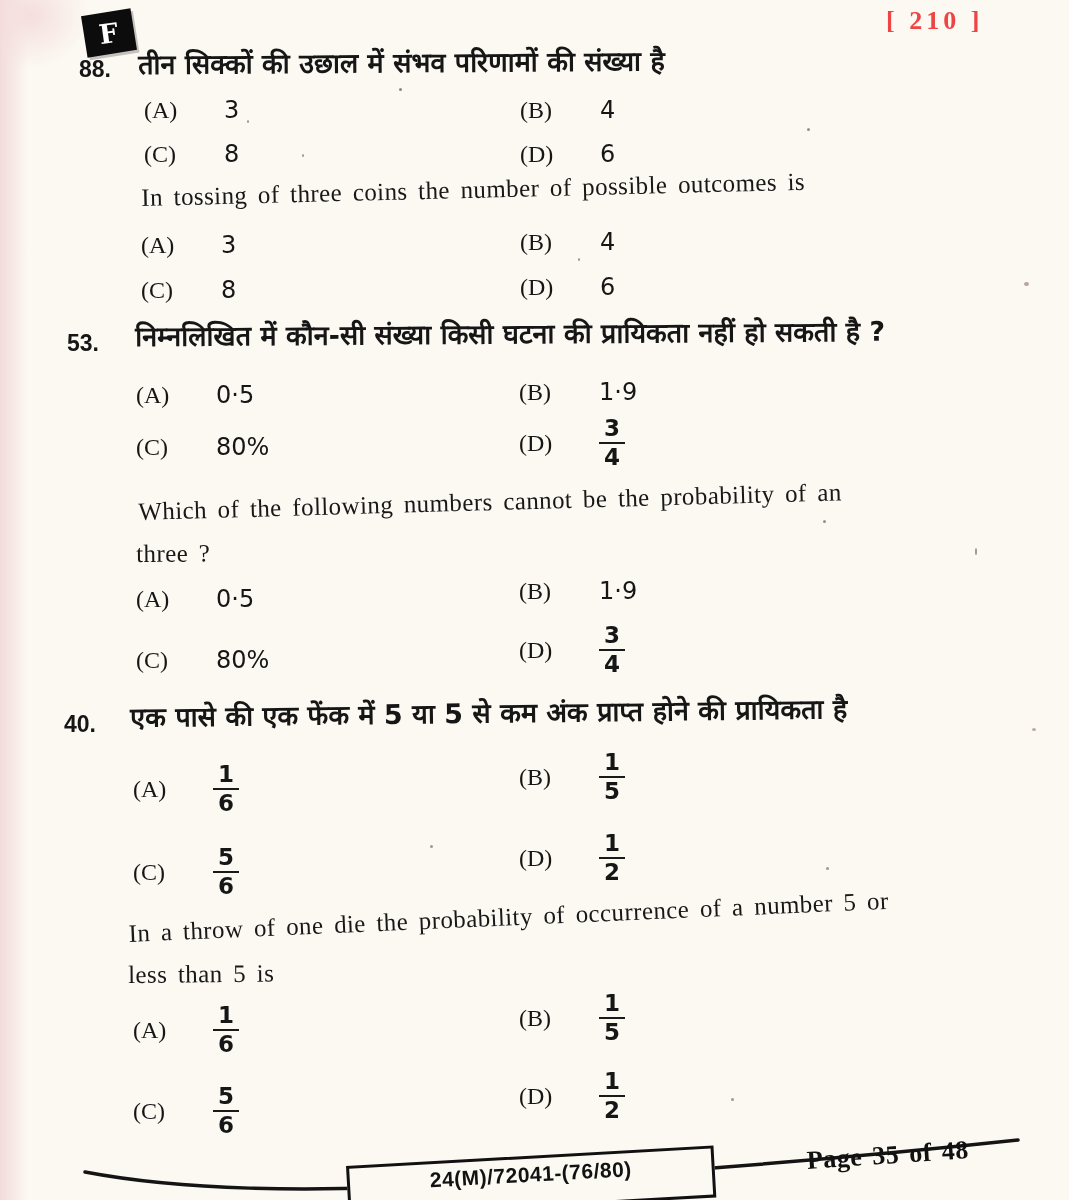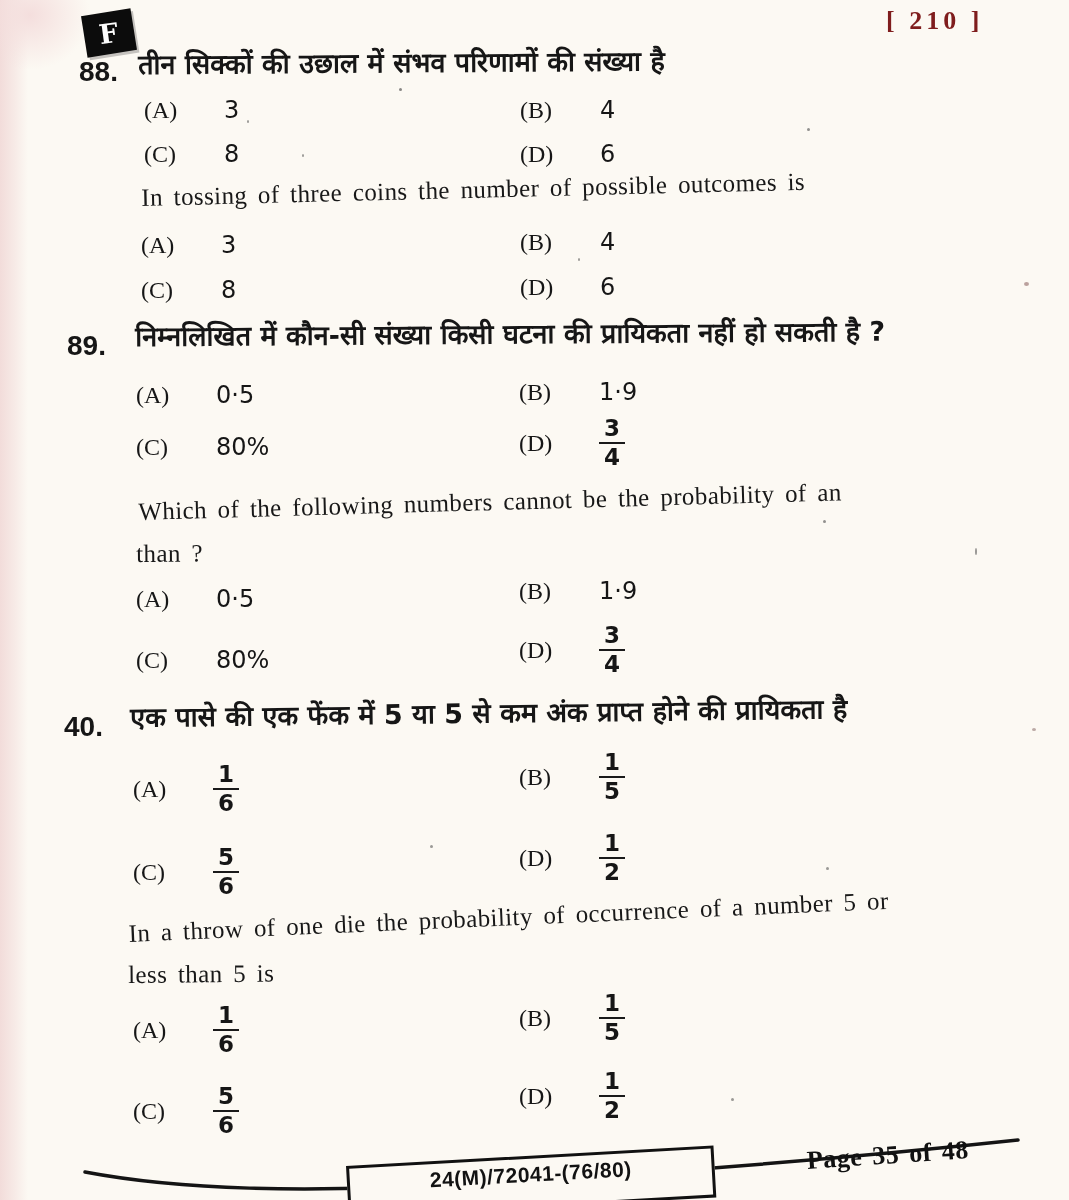--- a/index.html
+++ b/index.html
@@ -16,34 +16,34 @@
     position:absolute;left:0;top:0;bottom:0;width:28px;
     background:linear-gradient(90deg,#f2dcda 0%,#f7ebe7 55%,rgba(247,235,231,0) 100%);
   }
   .corner-blob{
     position:absolute;left:-30px;top:-40px;width:120px;height:110px;
     background:radial-gradient(closest-side,#f4dedd 0%,rgba(244,222,221,0) 100%);
   }
   .corner-marker{
     position:absolute;left:886px;top:6px;
     font-family:"Liberation Serif",serif;
-    font-size:26px;font-weight:600;letter-spacing:4px;color:#7f1d1d;
+    font-size:26px;font-weight:600;letter-spacing:4px;color:#ef4444;
   }
   .f-logo{
     position:absolute;left:84px;top:12px;width:50px;height:42px;
     background:#0c0c0c;transform:rotate(-9deg);
     display:flex;align-items:center;justify-content:center;
     box-shadow:2px 3px 0 rgba(30,30,30,.25);
   }
   .f-logo span{
     font-family:"DejaVu Serif",serif;font-weight:bold;
     font-size:27px;color:#fdfdfd;transform:rotate(1deg);
   }
   .qnum{
-    position:absolute;font-size:28px;font-weight:600;
+    position:absolute;font-size:23px;font-weight:600;
     font-family:"Liberation Sans",sans-serif;color:#161616;
   }
   .hindi{
     position:absolute;font-size:27px;font-weight:700;
     font-family:"DejaVu Sans",sans-serif;color:#161616;
     white-space:nowrap;transform:rotate(-0.4deg);transform-origin:left top;
   }
   .eng{
     position:absolute;font-size:25px;
     font-family:"Liberation Serif",serif;color:#181818;
@@ -134,21 +134,21 @@
   </div>
   <div class="opt" style="left:141px;top:276px">
     <span class="optlabel">(C)</span>
     <span class="optval">8</span>
   </div>
   <div class="opt" style="left:520px;top:273px">
     <span class="optlabel">(D)</span>
     <span class="optval">6</span>
   </div>
 
-  <div class="qnum" style="left:67px;top:330px">89.</div>
+  <div class="qnum" style="left:67px;top:330px">53.</div>
   <div class="hindi" style="left:135px;top:317px">निम्नलिखित में कौन-सी संख्या किसी घटना की प्रायिकता नहीं हो सकती है ?</div>
 
   <div class="opt" style="left:136px;top:381px">
     <span class="optlabel">(A)</span>
     <span class="optval">0·5</span>
   </div>
   <div class="opt" style="left:519px;top:378px">
     <span class="optlabel">(B)</span>
     <span class="optval">1·9</span>
   </div>
@@ -158,21 +158,21 @@
   </div>
   <div class="opt" style="left:519px;top:416px">
     <span class="optlabel">(D)</span>
     <span class="frac">
       <span class="num">3</span>
       <span class="den">4</span>
     </span>
   </div>
 
   <div class="eng" style="left:138px;top:498px;transform:rotate(-1.6deg)">Which of the following numbers cannot be the probability of an</div>
-  <div class="eng" style="left:136px;top:540px;transform:rotate(-0.5deg)">than ?</div>
+  <div class="eng" style="left:136px;top:540px;transform:rotate(-0.5deg)">three ?</div>
 
   <div class="opt" style="left:136px;top:585px">
     <span class="optlabel">(A)</span>
     <span class="optval">0·5</span>
   </div>
   <div class="opt" style="left:519px;top:577px">
     <span class="optlabel">(B)</span>
     <span class="optval">1·9</span>
   </div>
   <div class="opt" style="left:136px;top:646px">

